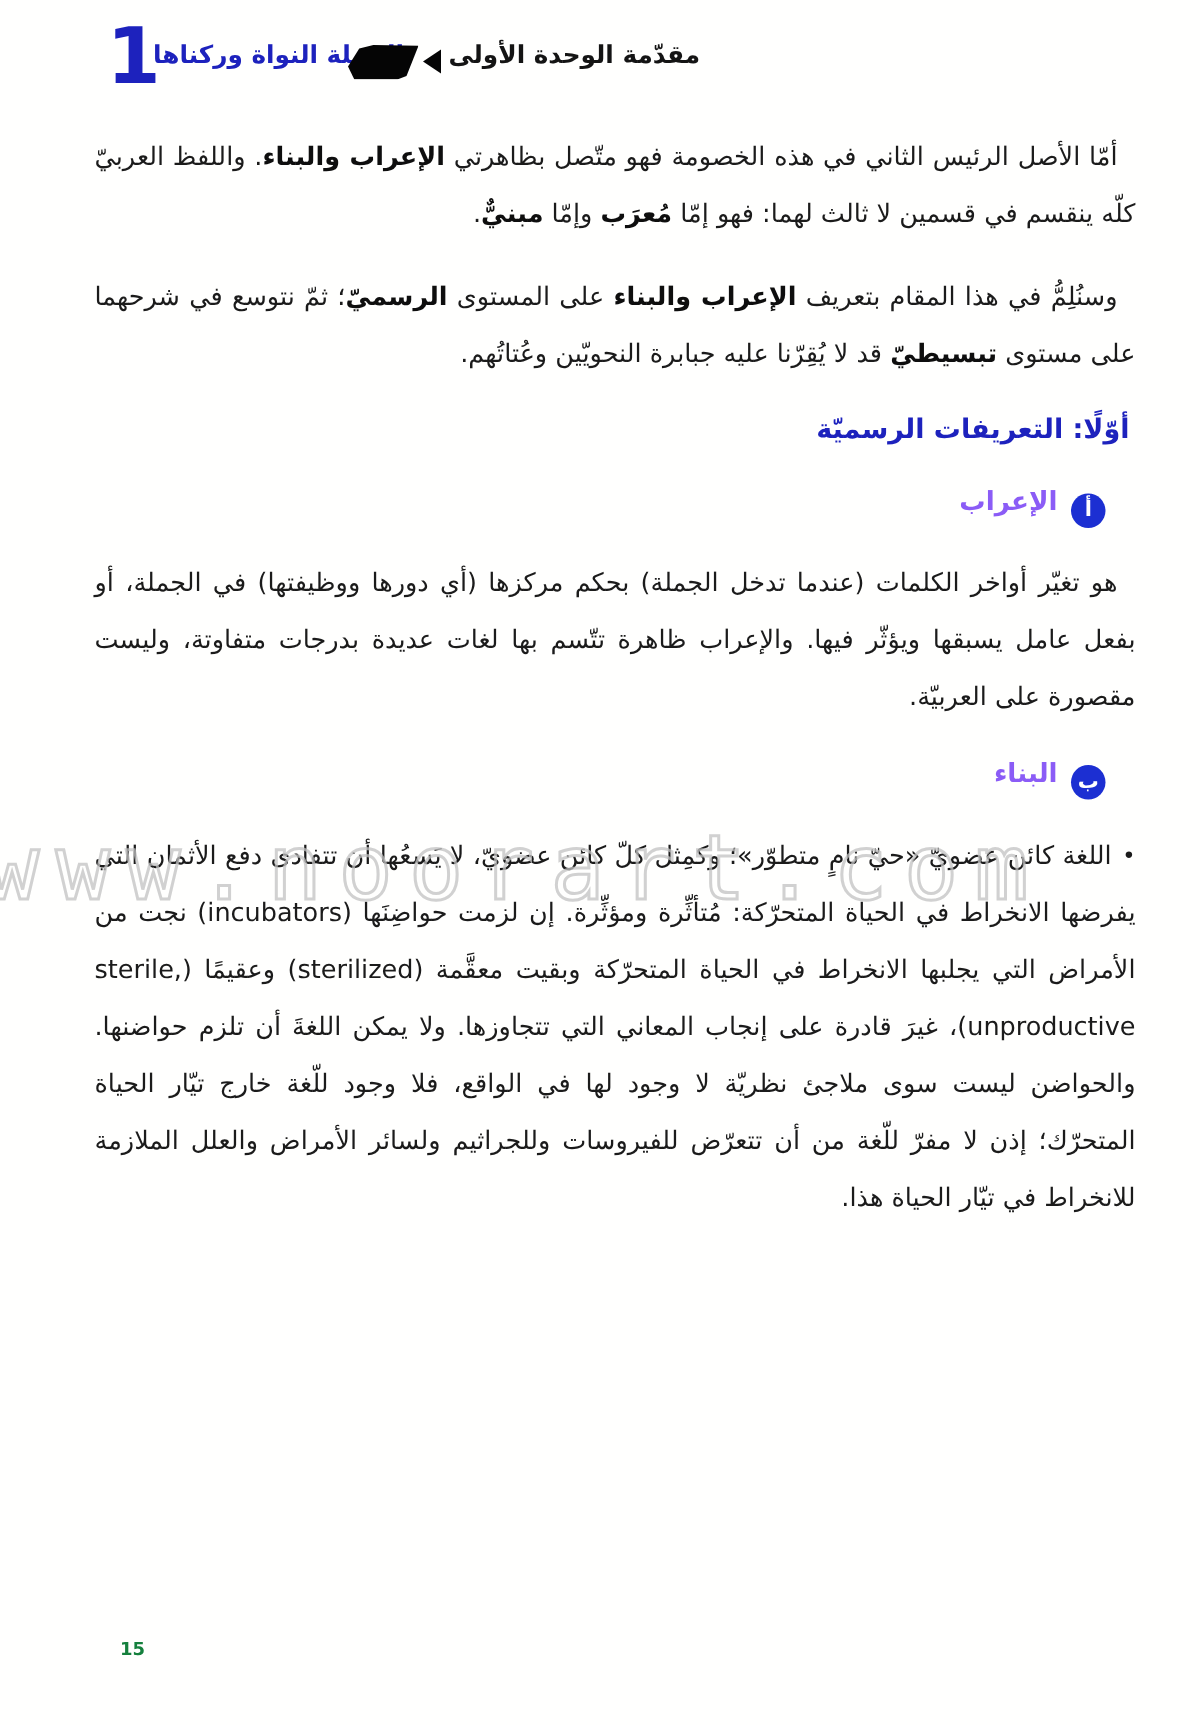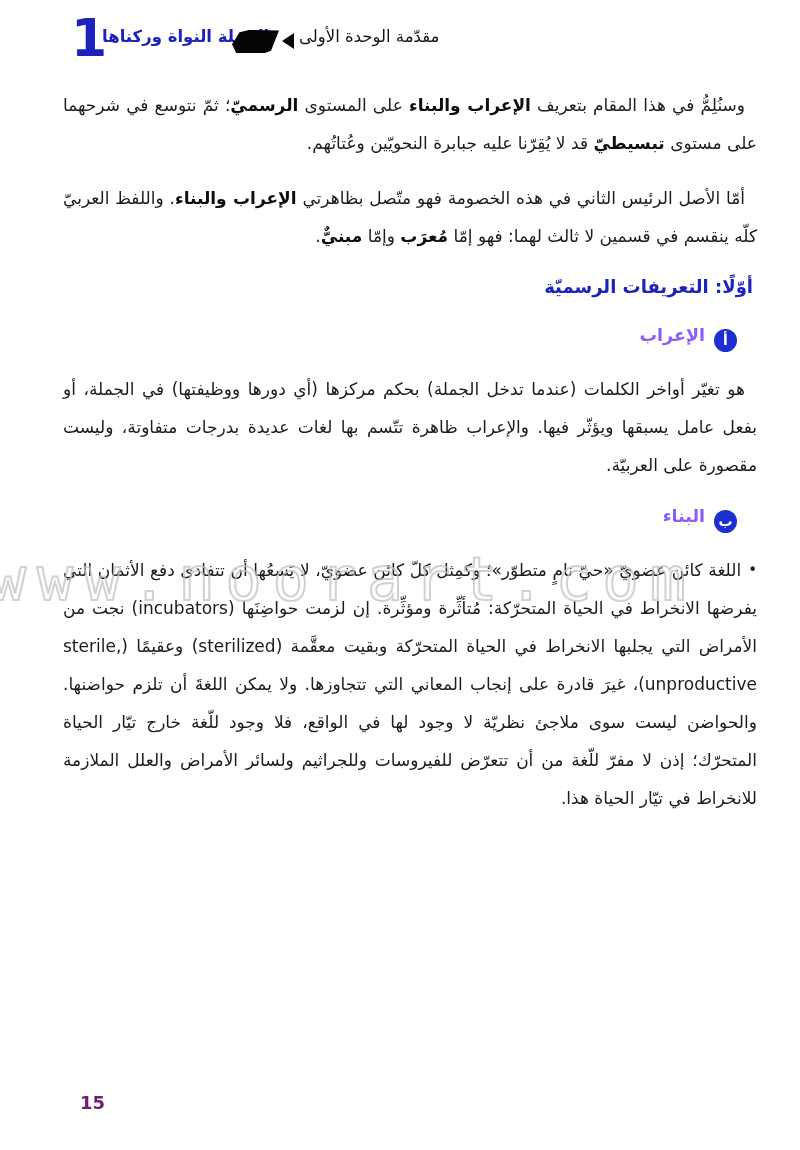--- a/index.html
+++ b/index.html
@@ -31,21 +31,21 @@
   }
   .hdr-tri{
     position:absolute;left:282px;top:33px;
     width:0;height:0;
     border-top:8px solid transparent;
     border-bottom:8px solid transparent;
     border-right:12px solid #050505;
   }
   .hdr-section{
     position:absolute;left:299px;top:27px;
-    font-size:16.5px;font-weight:normal;color:#141414;
+    font-size:16.5px;font-weight:bold;color:#141414;
     direction:rtl;white-space:nowrap;
   }
   
   .content{
     position:absolute;left:63px;top:86px;width:694px;
     direction:rtl;
     text-align:justify;
     color:#1b1b1b;
     font-size:17px;
     line-height:38px;
@@ -82,37 +82,37 @@
     color:transparent;
     -webkit-text-stroke:2px #c2c2c2;
     letter-spacing:11px;
     opacity:.75;
     pointer-events:none;
     z-index:5;
   }
   
   .page-number{
     position:absolute;left:80px;top:1092px;
-    font-size:18px;font-weight:bold;color:#701a75;
+    font-size:12px;font-weight:bold;color:#15803d;
   }
 </style>
 </head>
 <body>
 
 <div class="page">
 
   <div class="hdr-unit-num">1</div>
   <div class="hdr-chapter">الجملة النواة وركناها</div>
   <div class="hdr-blob"></div>
   <div class="hdr-tri"></div>
   <div class="hdr-section">مقدّمة الوحدة الأولى</div>
 
   <div class="content">
+      <p class="para"><span>أمّا الأصل الرئيس الثاني في هذه الخصومة فهو متّصل بظاهرتي </span><span class="bold">الإعراب والبناء</span><span>. واللفظ العربيّ كلّه ينقسم في قسمين لا ثالث لهما: فهو إمّا </span><span class="bold">مُعرَب</span><span> وإمّا </span><span class="bold">مبنيٌّ</span><span>.</span></p>
       <p class="para"><span>وسنُلِمُّ في هذا المقام بتعريف </span><span class="bold">الإعراب والبناء</span><span> على المستوى </span><span class="bold">الرسميّ</span><span>؛ ثمّ نتوسع في شرحهما على مستوى </span><span class="bold">تبسيطيّ</span><span> قد لا يُقِرّنا عليه جبابرة النحويّين وعُتاتُهم.</span></p>
-      <p class="para"><span>أمّا الأصل الرئيس الثاني في هذه الخصومة فهو متّصل بظاهرتي </span><span class="bold">الإعراب والبناء</span><span>. واللفظ العربيّ كلّه ينقسم في قسمين لا ثالث لهما: فهو إمّا </span><span class="bold">مُعرَب</span><span> وإمّا </span><span class="bold">مبنيٌّ</span><span>.</span></p>
       <h2 class="blue-heading">أوّلًا: التعريفات الرسميّة</h2>
       <div class="letter-heading"><span class="letter-badge">أ</span><span class="lh-text">الإعراب</span></div>
       <p class="para"><span>هو تغيّر أواخر الكلمات (عندما تدخل الجملة) بحكم مركزها (أي دورها ووظيفتها) في الجملة، أو بفعل عامل يسبقها ويؤثّر فيها. والإعراب ظاهرة تتّسم بها لغات عديدة بدرجات متفاوتة، وليست مقصورة على العربيّة.</span></p>
       <div class="letter-heading"><span class="letter-badge">ب</span><span class="lh-text">البناء</span></div>
       <p class="para bullet-para"><span class="bullet-glyph">•</span><span>اللغة كائن عضويّ «حيّ نامٍ متطوّر»؛ وكمِثل كلّ كائن عضويّ، لا يَسعُها أن تتفادى دفع الأثمان التي يفرضها الانخراط في الحياة المتحرّكة: مُتأثِّرة ومؤثِّرة. إن لزمت حواضِنَها (incubators) نجت من الأمراض التي يجلبها الانخراط في الحياة المتحرّكة وبقيت معقَّمة (sterilized) وعقيمًا (sterile, unproductive)، غيرَ قادرة على إنجاب المعاني التي تتجاوزها. ولا يمكن اللغةَ أن تلزم حواضنها. والحواضن ليست سوى ملاجئ نظريّة لا وجود لها في الواقع، فلا وجود للّغة خارج تيّار الحياة المتحرّك؛ إذن لا مفرّ للّغة من أن تتعرّض للفيروسات وللجراثيم ولسائر الأمراض والعلل الملازمة للانخراط في تيّار الحياة هذا.</span></p>
     </div>
 
   <div class="watermark">www.noorart.com</div>
 
   <div class="page-number">15</div>

